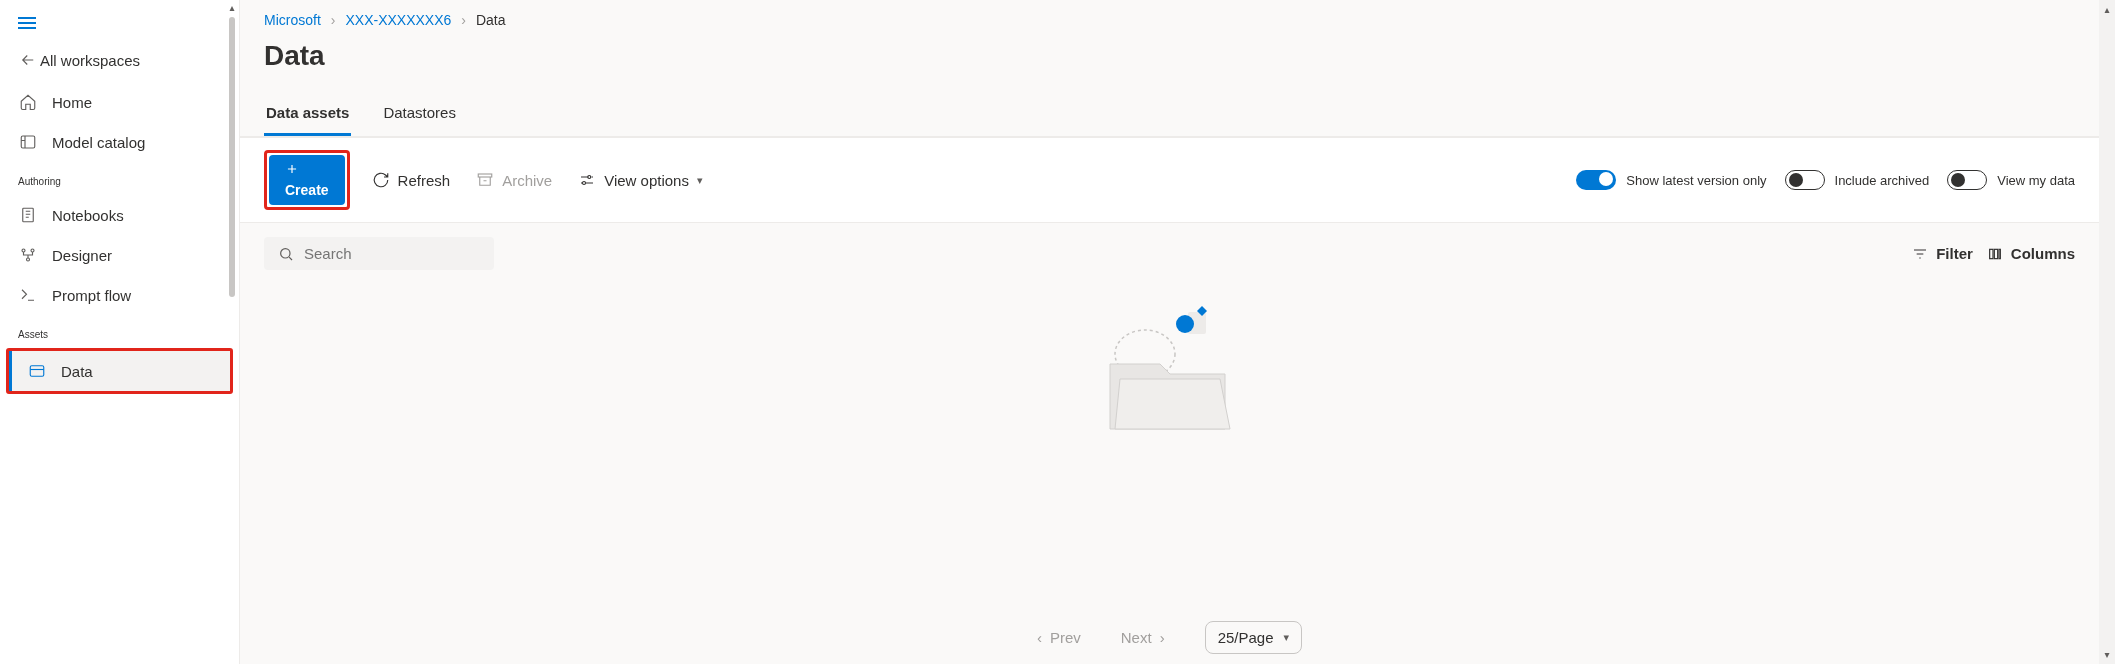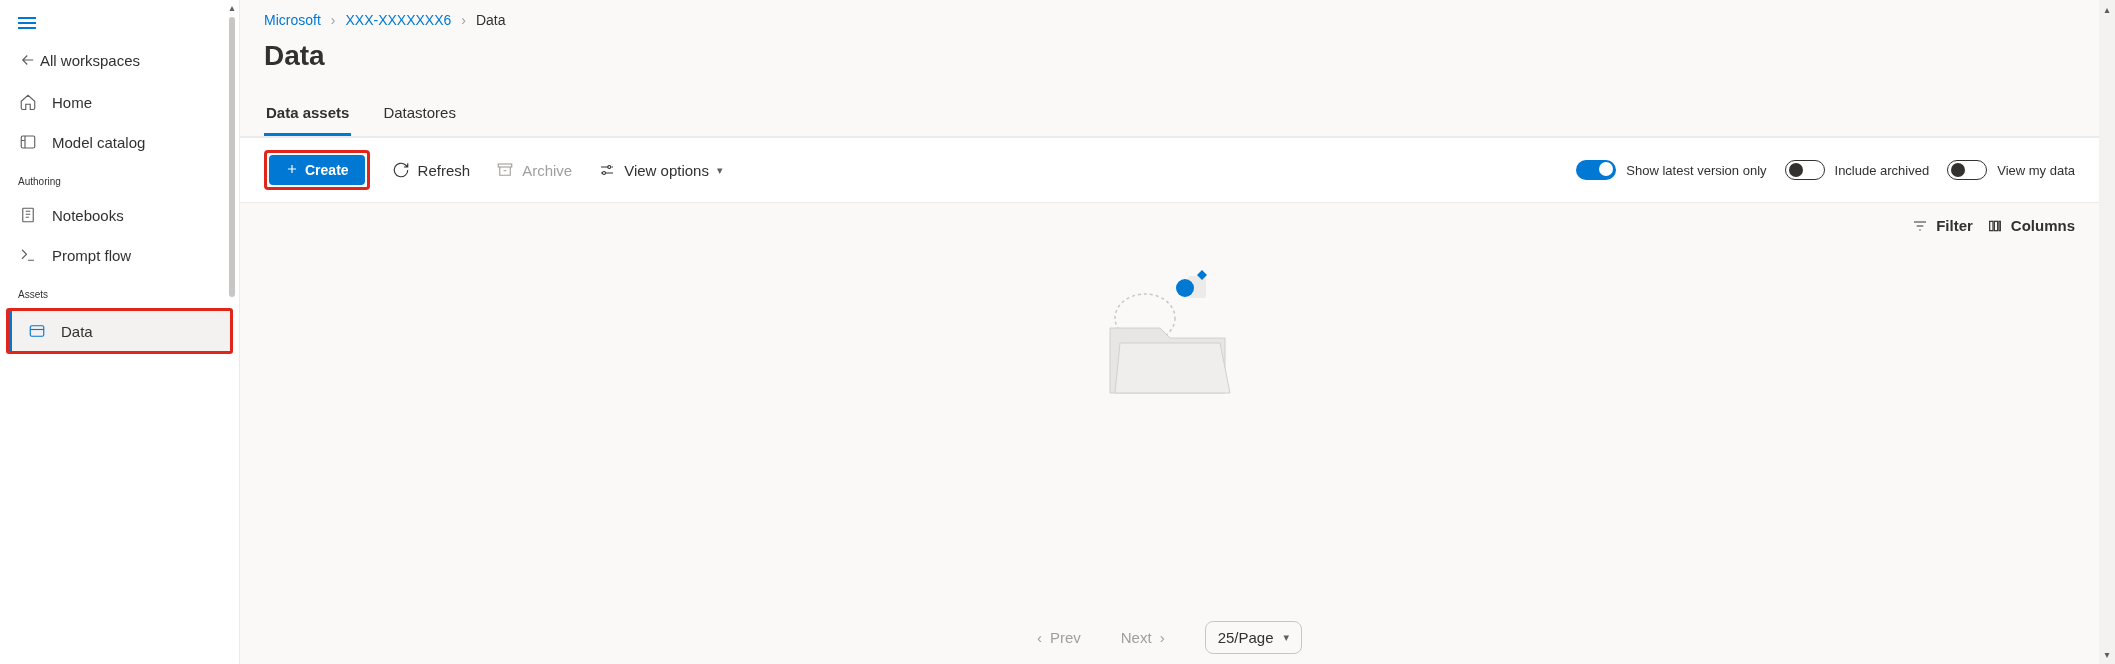--- a/index.html
+++ b/index.html
@@ -30,21 +30,21 @@
 .breadcrumb .sep { color: #a19f9d; }
 .page-title { padding: 8px 24px 22px; font-size: 28px; font-weight: 600; }
 
 .tabs { display: flex; gap: 30px; padding: 0 24px; border-bottom: 1px solid #edebe9; align-items:center; }
 .tab { padding: 10px 2px 12px; font-size: 15px; color: #323130; cursor: pointer; border-bottom: 3px solid transparent; display:flex; align-items:center; gap:8px; }
 .tab.active { border-bottom-color: #0078d4; font-weight:600; }
 .badge { background: #edebe9; color:#605e5c; font-size: 11px; padding: 2px 8px; border-radius: 10px; font-weight:400; }
 
 .toolbar { display: flex; align-items: center; gap: 18px; padding: 12px 24px; background:#fff; border: 1px solid #edebe9; border-left:none; border-right:none; margin-right:16px; }
 .btn-create-wrap { border: 3px solid #e1251b; border-radius:4px; padding:2px; }
-.btn-create { background: #0078d4; color:#fff; border:none; padding: 7px 16px; border-radius:4px; font-size:14px; font-weight:600; display:flex; align-items:flex-start; gap:6px; cursor:pointer; }
+.btn-create { background: #0078d4; color:#fff; border:none; padding: 7px 16px; border-radius:4px; font-size:14px; font-weight:600; display:flex; align-items:flex-start; gap:6px; cursor:pointer;flex-direction:column; }
 .tool-btn { display:flex; align-items:center; gap:8px; color:#323130; cursor:pointer; padding:6px 4px; font-size:15px; }
 .tool-btn.disabled { color:#a19f9d; cursor:default; }
 .toolbar-spacer { flex:1; }
 .toggle-group { display:flex; align-items:center; gap:10px; font-size:13px; }
 .switch { width:40px; height:20px; border-radius:10px; position:relative; cursor:pointer; }
 .switch.on { background:#0078d4; }
 .switch.off { background:#fff; border:1px solid #323130; }
 .switch .knob { width:14px; height:14px; border-radius:50%; position:absolute; top:2px; }
 .switch.on .knob { background:#fff; right:3px; }
 .switch.off .knob { background:#323130; left:3px; top:2px; }
@@ -109,20 +109,31 @@
         <svg width="18" height="18" viewBox="0 0 24 24" fill="none" stroke="currentColor" stroke-width="1.5">
             <rect x="5" y="3" width="14" height="18" rx="1"></rect>
             <path d="M9 7h6M9 11h6M9 15h4"></path>
           </svg>
       </span>
       <span>Notebooks</span>
     </div>
     <div class="nav-item">
       <span class="icon">
         <svg width="18" height="18" viewBox="0 0 24 24" fill="none" stroke="currentColor" stroke-width="1.5">
+            <circle cx="6" cy="6" r="2"></circle>
+            <circle cx="18" cy="6" r="2"></circle>
+            <circle cx="12" cy="18" r="2"></circle>
+            <path d="M6 8v4h12V8M12 12v4"></path>
+          </svg>
+      </span>
+      <span>Designer</span>
+    </div>
+    <div class="nav-item">
+      <span class="icon">
+        <svg width="18" height="18" viewBox="0 0 24 24" fill="none" stroke="currentColor" stroke-width="1.5">
             <path d="M4 17l6-6-6-6M12 19h8"></path>
           </svg>
       </span>
       <span>Prompt flow</span>
     </div>
 
     <div class="nav-section-title">Assets</div>
 
     <div class="nav-highlight">
       <div class="nav-item active">
@@ -218,20 +229,29 @@
       </div>
       <div class="toggle-group">
         <div class="switch off">
             <div class="knob"></div>
           </div>
         <span>View my data</span>
       </div>
     </div>
 
     <div class="subbar">
+      <div class="search-box">
+        <span style="color:#605e5c;">
+          <svg width="16" height="16" viewBox="0 0 24 24" fill="none" stroke="currentColor" stroke-width="1.8">
+              <circle cx="11" cy="11" r="7"></circle>
+              <path d="m21 21-4.3-4.3"></path>
+            </svg>
+        </span>
+        <input type="text" placeholder="Search" style="">
+      </div>
       <div class="subbar-spacer"></div>
       <div class="subbar-btn">
         <span>
           <svg width="16" height="16" viewBox="0 0 24 24" fill="none" stroke="currentColor" stroke-width="1.8">
               <path d="M3 6h18M7 12h10M11 18h2"></path>
             </svg>
         </span>
         <span>Filter</span>
       </div>
       <div class="subbar-btn">

